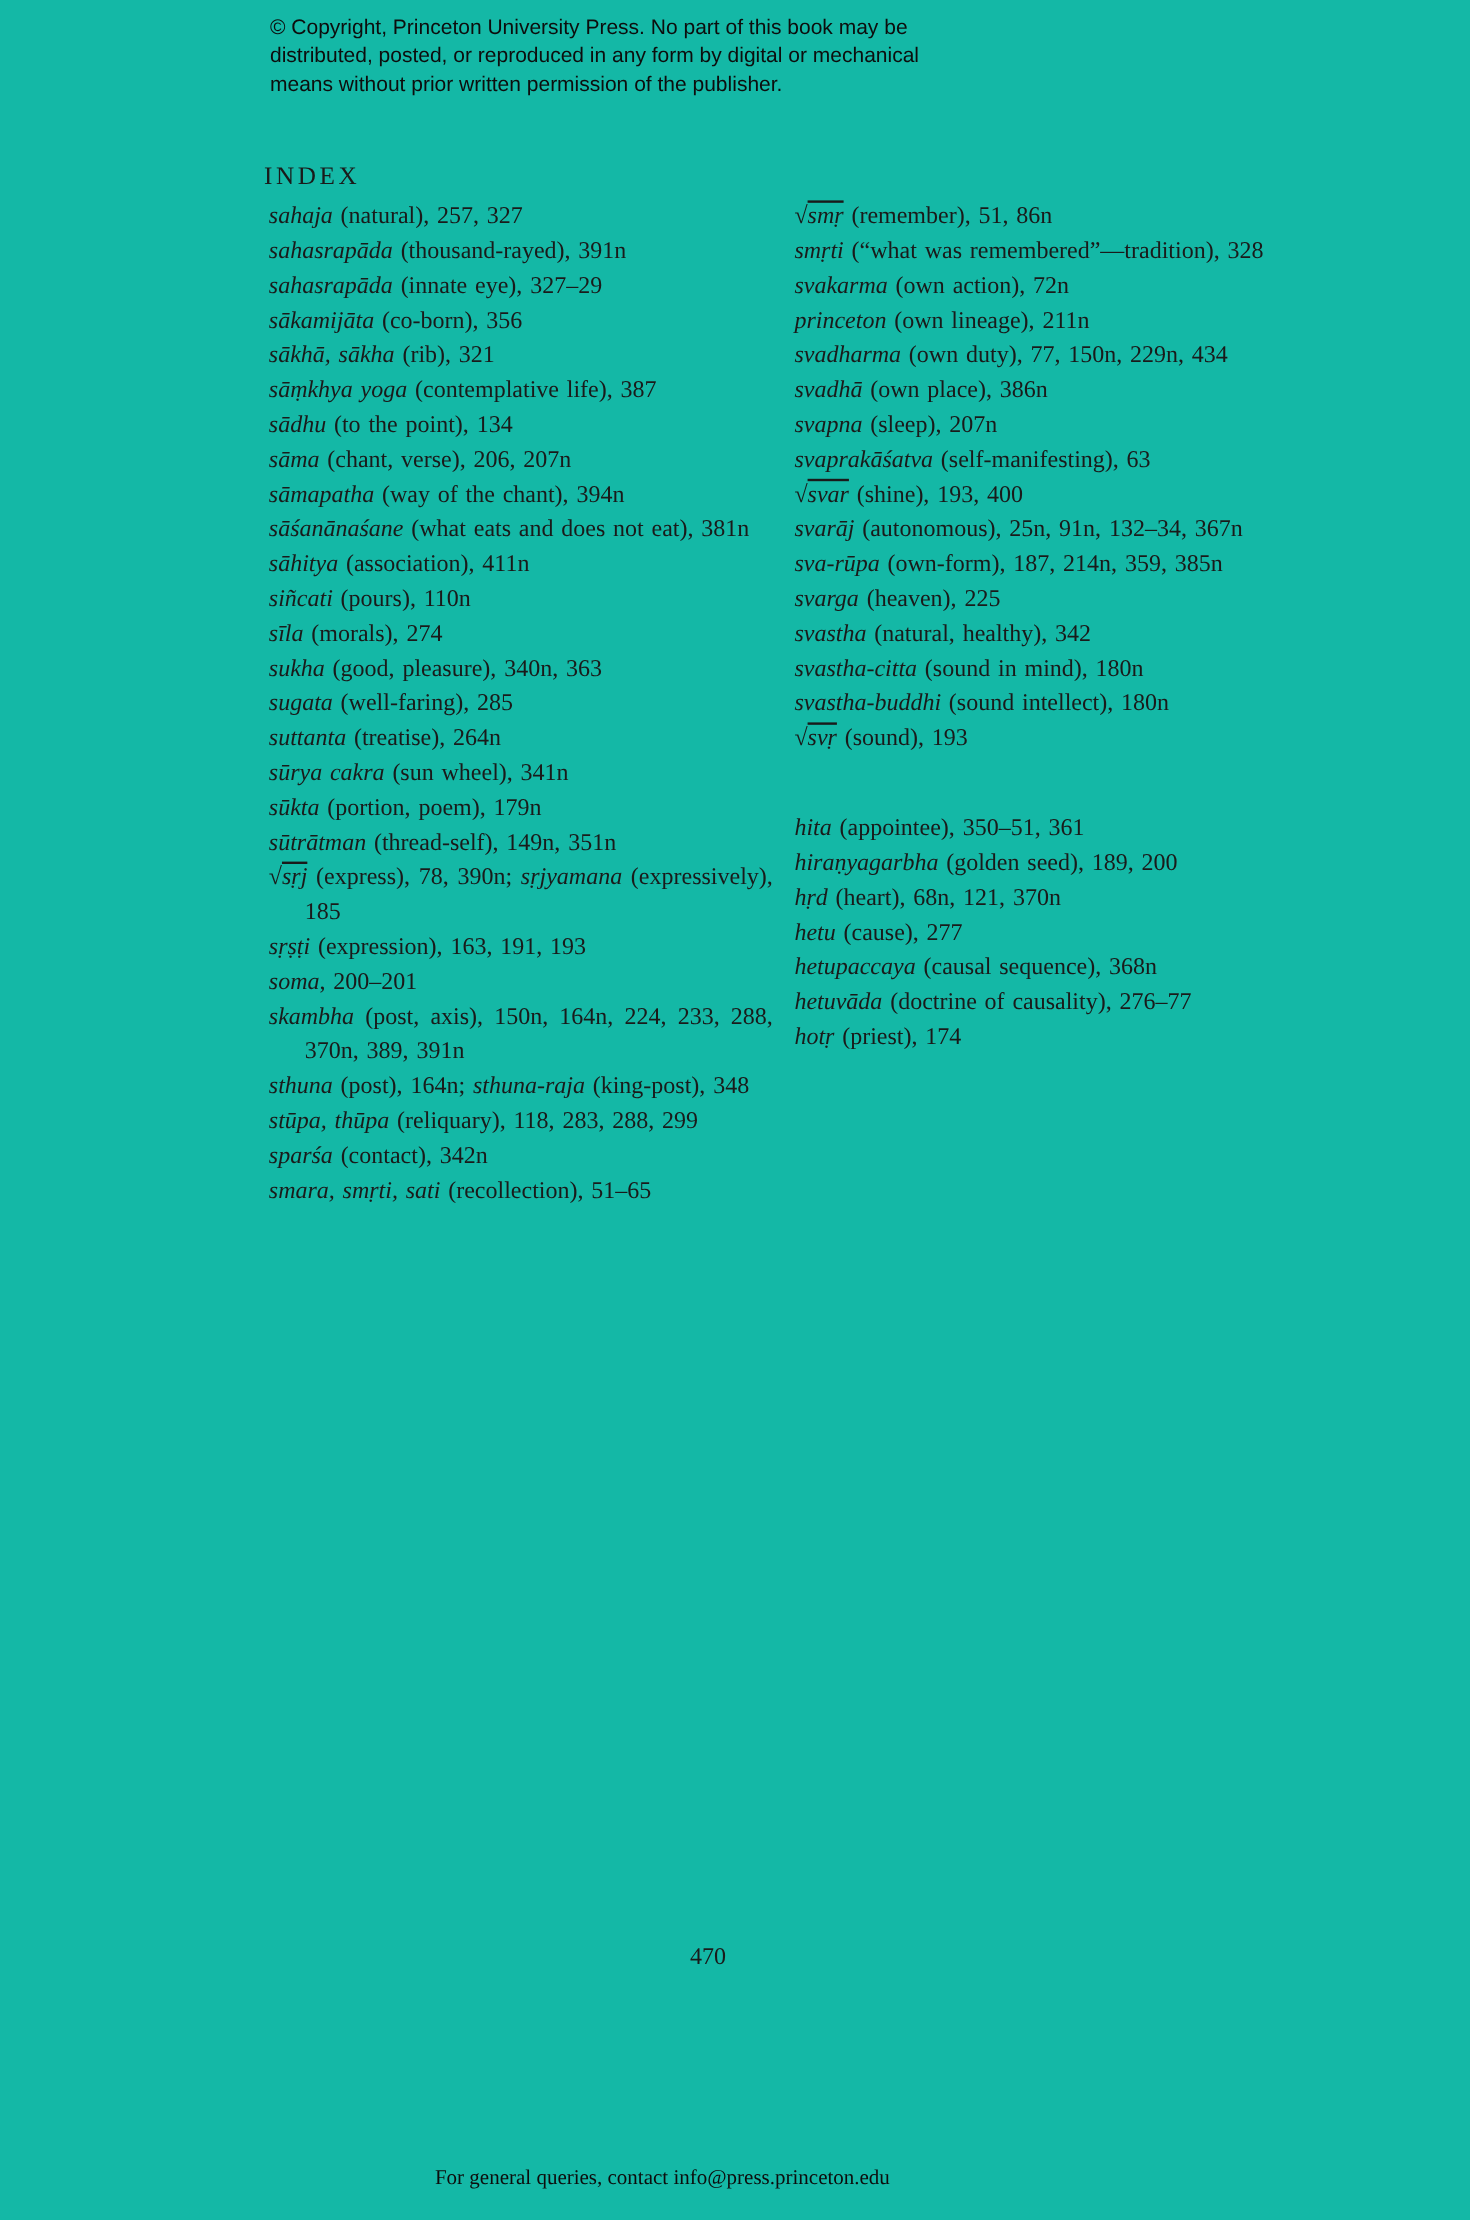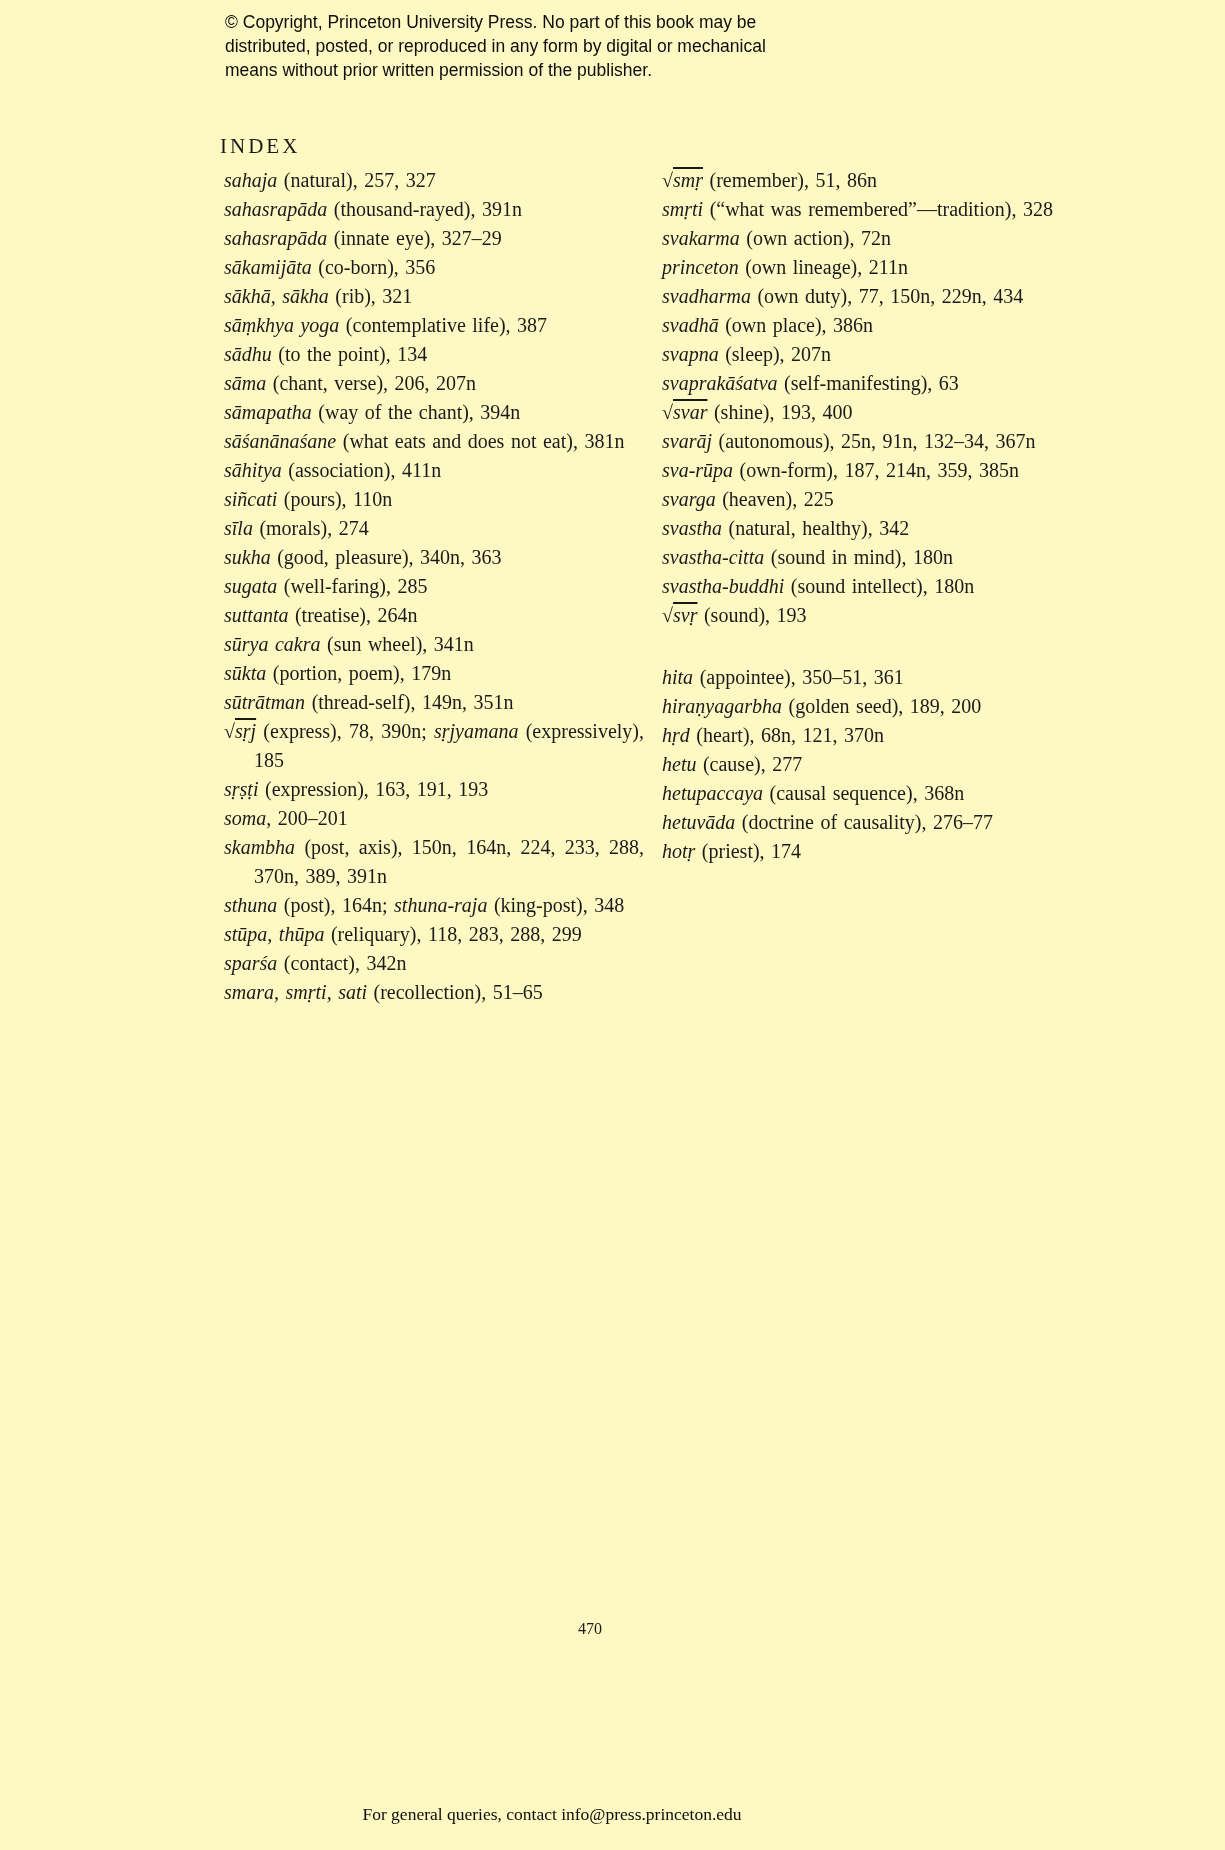--- a/index.html
+++ b/index.html
@@ -1,21 +1,21 @@
 <!DOCTYPE html>
 <html><head>
 <meta charset="utf-8">
 <style>
   html, body { margin: 0; padding: 0; background: #e8e8e8; }
   .page {
     position: relative;
     width: 1225px;
     height: 1850px;
     margin: 0 auto;
-    background: #fef9c3;
+    background: #14b8a6;
     color: #161616;
     font-family: "Liberation Serif", serif;
     overflow: hidden;
   }
   .copyright {
     position: absolute;
     left: 225px;
     top: 10px;
     font-family: "Liberation Sans", sans-serif;
     font-size: 17.5px;
@@ -40,31 +40,31 @@
     color: #1a1a1a;
   }
   .col-left  { left: 224px; width: 420px; }
   .col-right { left: 662px; width: 432px; }
   .entry {
     text-align: justify;
     padding-left: 30px;
     text-indent: -30px;
     word-spacing: 1.5px;
   }
-  .entry.gap { margin-top: 33px; }
+  .entry.gap { margin-top: 46px; }
   .entry i { font-style: italic; }
   .rt { white-space: nowrap; }
   .ov { text-decoration: overline; }
   .page-number {
     position: absolute;
     left: 220px;
     top: 1620px;
     width: 740px;
     text-align: center;
-    font-size: 16px;
+    font-size: 20px;
     color: #1a1a1a;
   }
   .footer {
     position: absolute;
     left: 222px;
     top: 1804px;
     width: 660px;
     text-align: center;
     font-family: Liberation Serif, serif;
     font-size: 17.5px;

